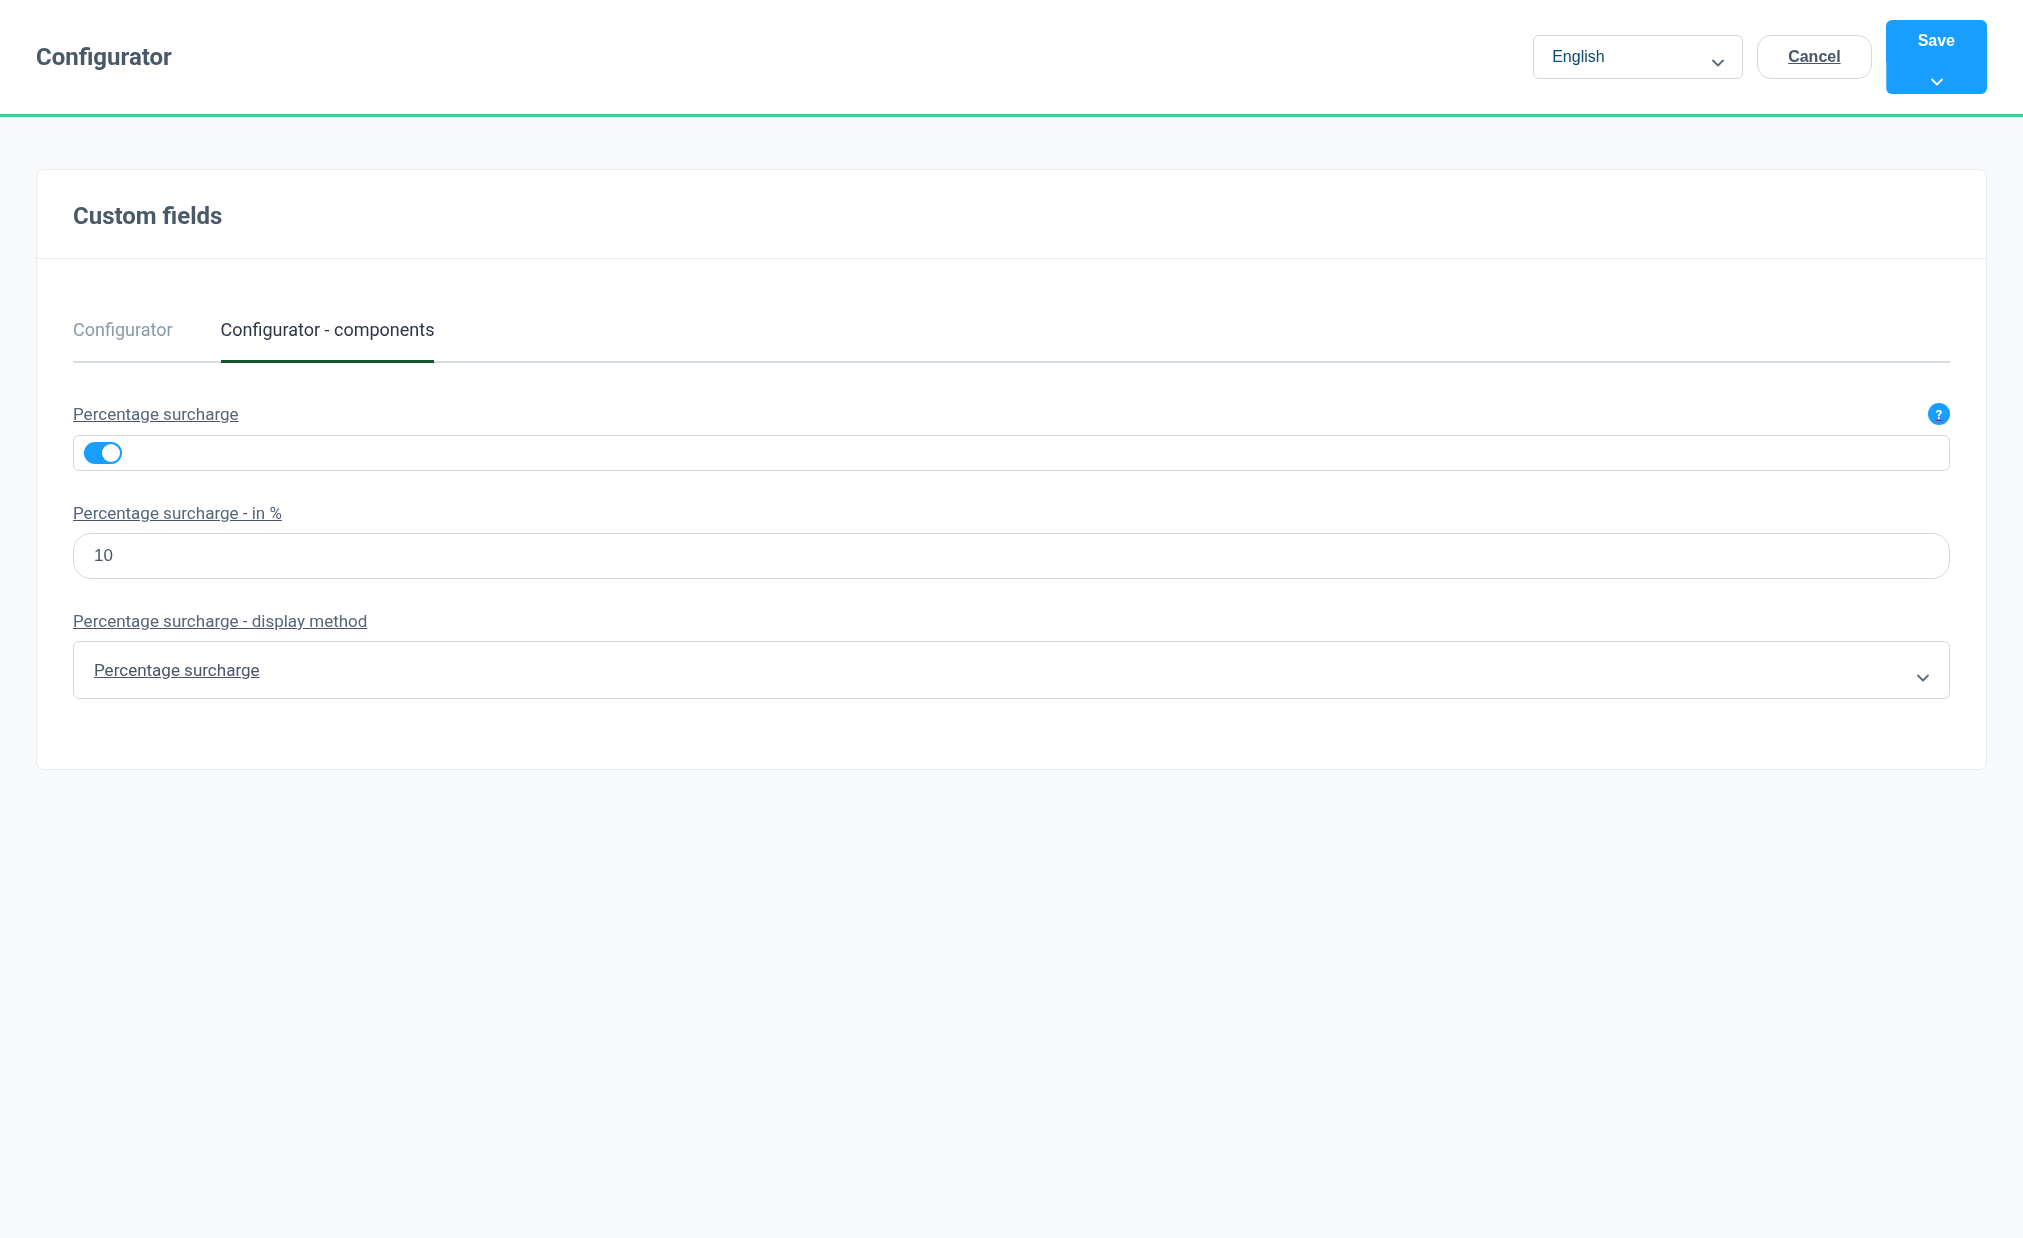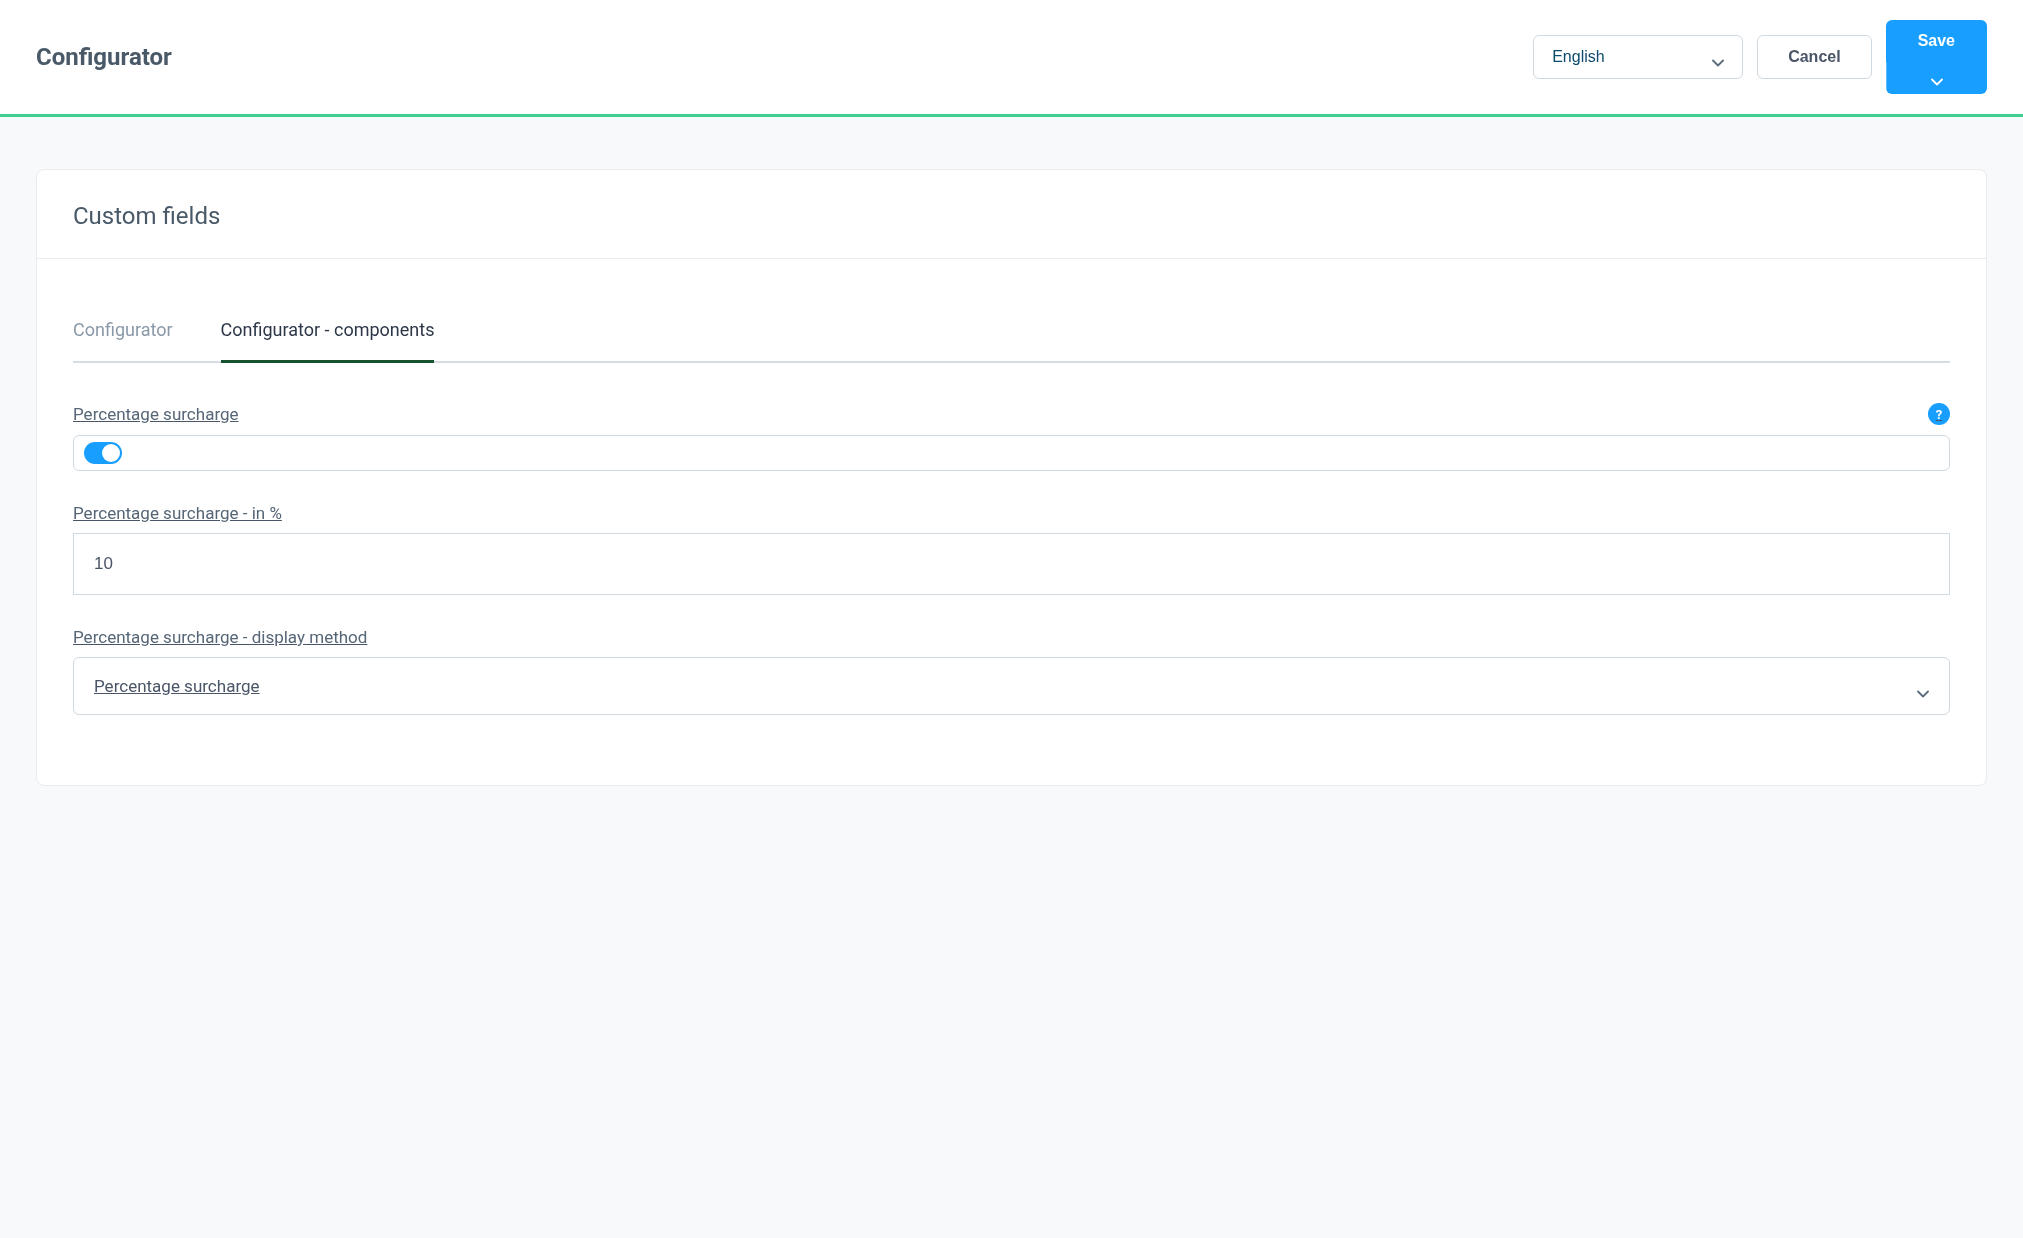--- a/index.html
+++ b/index.html
@@ -47,26 +47,27 @@
       display: flex;
       align-items: center;
       gap: 60px;
       min-width: 210px;
       justify-content: space-between;
     }
 
     .cancel-button {
       background: #fff;
       border: 1px solid #d1d9e0;
-      border-radius: 6px;
+      border-radius: 14px;
       padding: 12px 30px;
       font-size: 16px;
       font-weight: 600;
       color: #4a5568;
       cursor: pointer;
+      text-decoration: underline;
     }
 
     .save-button-group {
       display: flex;
       border-radius: 6px;
       overflow: hidden;
       flex-direction: column;
     }
 
     .save-button {
@@ -106,21 +107,21 @@
       border-radius: 8px;
     }
 
     .card-header {
       padding: 32px 36px 28px 36px;
       border-bottom: 1px solid #e8ecef;
     }
 
     .card-title {
       font-size: 24px;
-      font-weight: 400;
+      font-weight: 700;
       color: #495968;
     }
 
     .card-body {
       padding: 32px 36px 70px 36px;
     }
 
     .tabs {
       display: flex;
       gap: 48px;
@@ -200,22 +201,22 @@
       top: 2px;
       width: 18px;
       height: 18px;
       background: #fff;
       border-radius: 50%;
     }
 
     .text-input {
       width: 100%;
       border: 1px solid #d1d9e0;
-      border-radius: 0;
-      padding: 20px 20px;
+      border-radius: 18px;
+      padding: 12px 20px;
       font-size: 17px;
       color: #4a5568;
       background: #fff;
     }
 
     .select-input {
       width: 100%;
       border: 1px solid #d1d9e0;
       border-radius: 6px;
       padding: 18px 20px;

